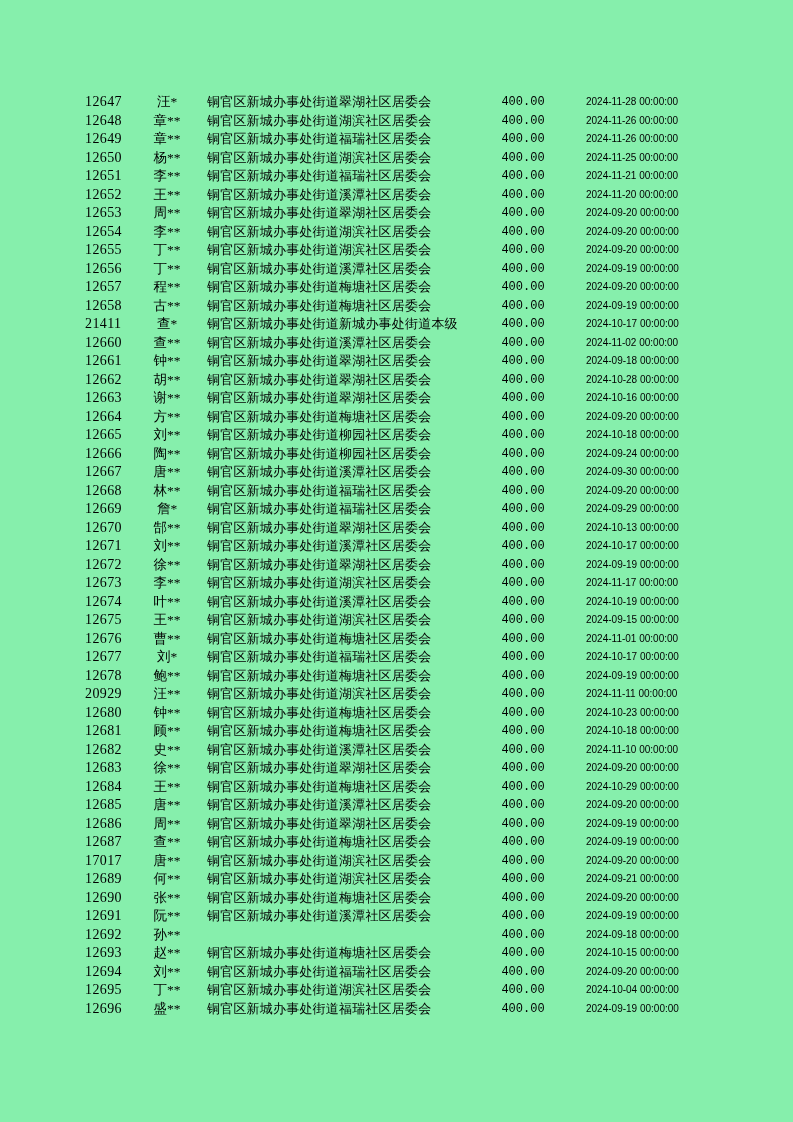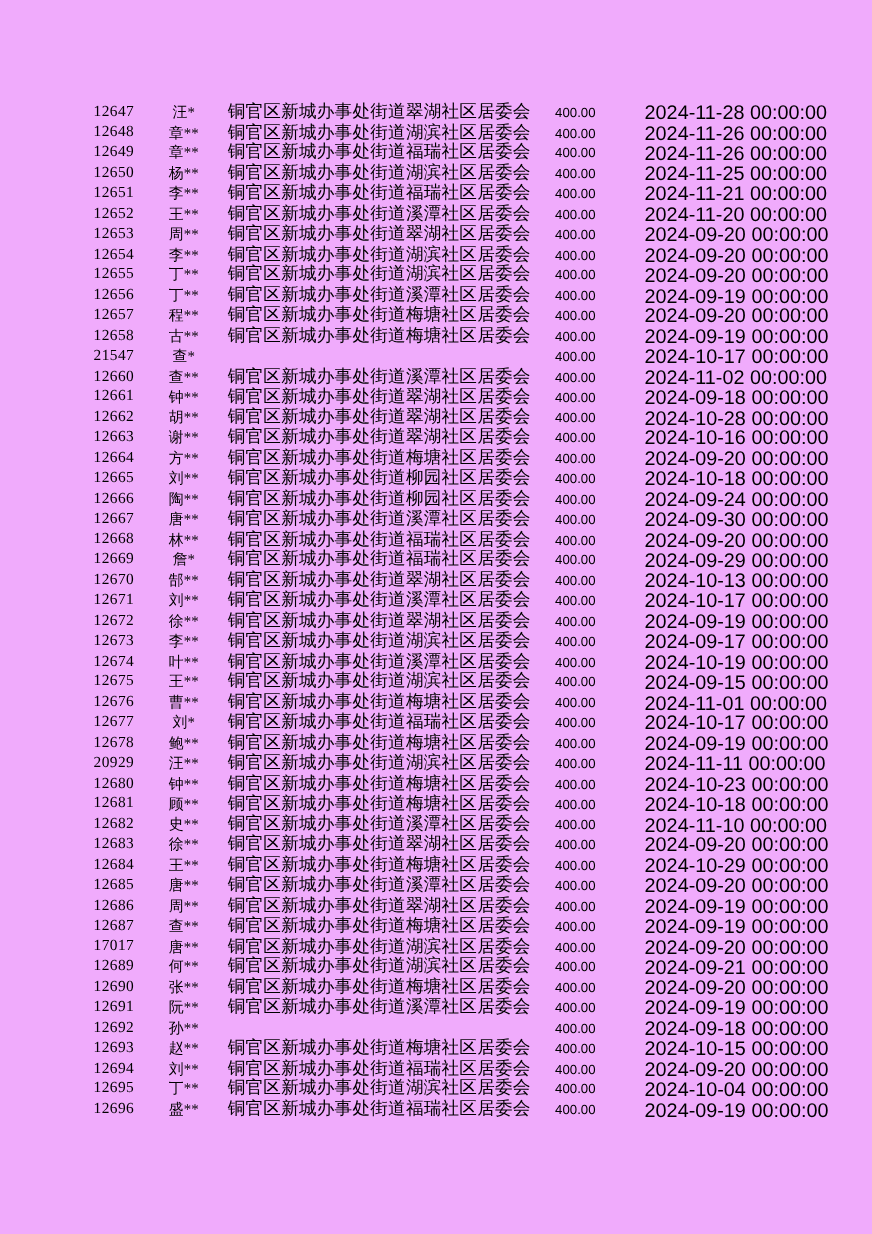--- a/index.html
+++ b/index.html
@@ -10,21 +10,21 @@
     width: 793px;
     height: 1122px;
     background: #ffffff;
     font-family: "Liberation Serif", "DejaVu Serif", serif;
     color: #000000;
   }
   .page {
     position: relative;
     width: 793px;
     height: 1122px;
-    background: #f0abfc;
+    background: #86efac;
     overflow: hidden;
   }
   .table {
     position: absolute;
     left: 0;
     top: 93px;
     width: 793px;
   }
   .row {
     position: relative;
@@ -48,34 +48,34 @@
   .c-name {
     left: 137px;
     width: 60px;
     text-align: center;
     font-family: "Liberation Serif", "DejaVu Serif", serif;
     font-size: 13.5px;
   }
   .c-org {
     left: 207px;
     font-family: "Liberation Serif", "DejaVu Serif", serif;
-    font-size: 16px;
+    font-size: 13px;
     letter-spacing: 0.2px;
   }
   .c-amt {
     left: 483px;
     width: 80px;
     text-align: center;
-    font-family: Liberation Sans, sans-serif;
+    font-family: Liberation Mono, monospace;
     font-size: 12px;
   }
   .c-date {
     left: 586px;
     font-family: "Liberation Sans", "DejaVu Sans", sans-serif;
-    font-size: 18px;
+    font-size: 10px;
   }
 </style>
 </head>
 <body>
 
 <div class="page">
   <div class="table" id="records-table">
       <div class="row">
         <span class="cell c-id">12647</span>
         <span class="cell c-name">汪*</span>
@@ -154,22 +154,23 @@
         <span class="cell c-date">2024-09-20 00:00:00</span>
       </div>
       <div class="row">
         <span class="cell c-id">12658</span>
         <span class="cell c-name">古**</span>
         <span class="cell c-org">铜官区新城办事处街道梅塘社区居委会</span>
         <span class="cell c-amt">400.00</span>
         <span class="cell c-date">2024-09-19 00:00:00</span>
       </div>
       <div class="row">
-        <span class="cell c-id">21547</span>
+        <span class="cell c-id">21411</span>
         <span class="cell c-name">查*</span>
+        <span class="cell c-org">铜官区新城办事处街道新城办事处街道本级</span>
         <span class="cell c-amt">400.00</span>
         <span class="cell c-date">2024-10-17 00:00:00</span>
       </div>
       <div class="row">
         <span class="cell c-id">12660</span>
         <span class="cell c-name">查**</span>
         <span class="cell c-org">铜官区新城办事处街道溪潭社区居委会</span>
         <span class="cell c-amt">400.00</span>
         <span class="cell c-date">2024-11-02 00:00:00</span>
       </div>
@@ -255,21 +256,21 @@
         <span class="cell c-name">徐**</span>
         <span class="cell c-org">铜官区新城办事处街道翠湖社区居委会</span>
         <span class="cell c-amt">400.00</span>
         <span class="cell c-date">2024-09-19 00:00:00</span>
       </div>
       <div class="row">
         <span class="cell c-id">12673</span>
         <span class="cell c-name">李**</span>
         <span class="cell c-org">铜官区新城办事处街道湖滨社区居委会</span>
         <span class="cell c-amt">400.00</span>
-        <span class="cell c-date">2024-09-17 00:00:00</span>
+        <span class="cell c-date">2024-11-17 00:00:00</span>
       </div>
       <div class="row">
         <span class="cell c-id">12674</span>
         <span class="cell c-name">叶**</span>
         <span class="cell c-org">铜官区新城办事处街道溪潭社区居委会</span>
         <span class="cell c-amt">400.00</span>
         <span class="cell c-date">2024-10-19 00:00:00</span>
       </div>
       <div class="row">
         <span class="cell c-id">12675</span>

